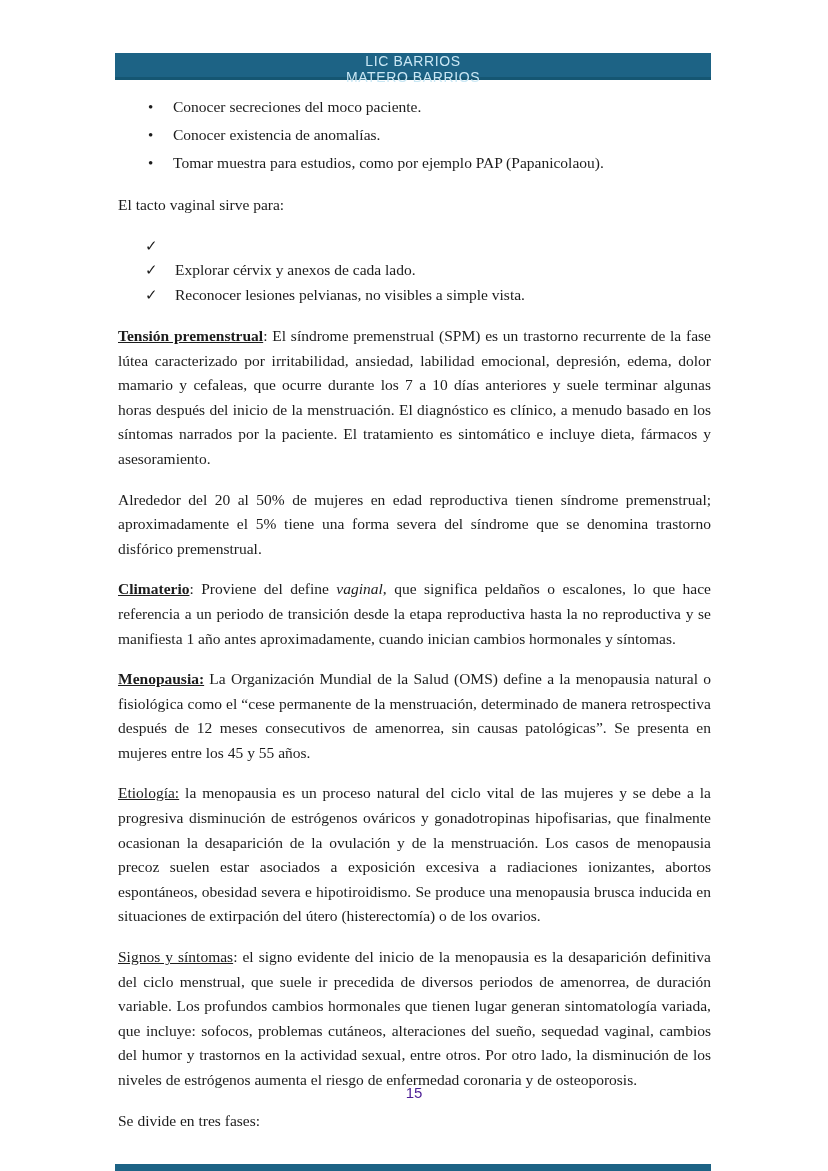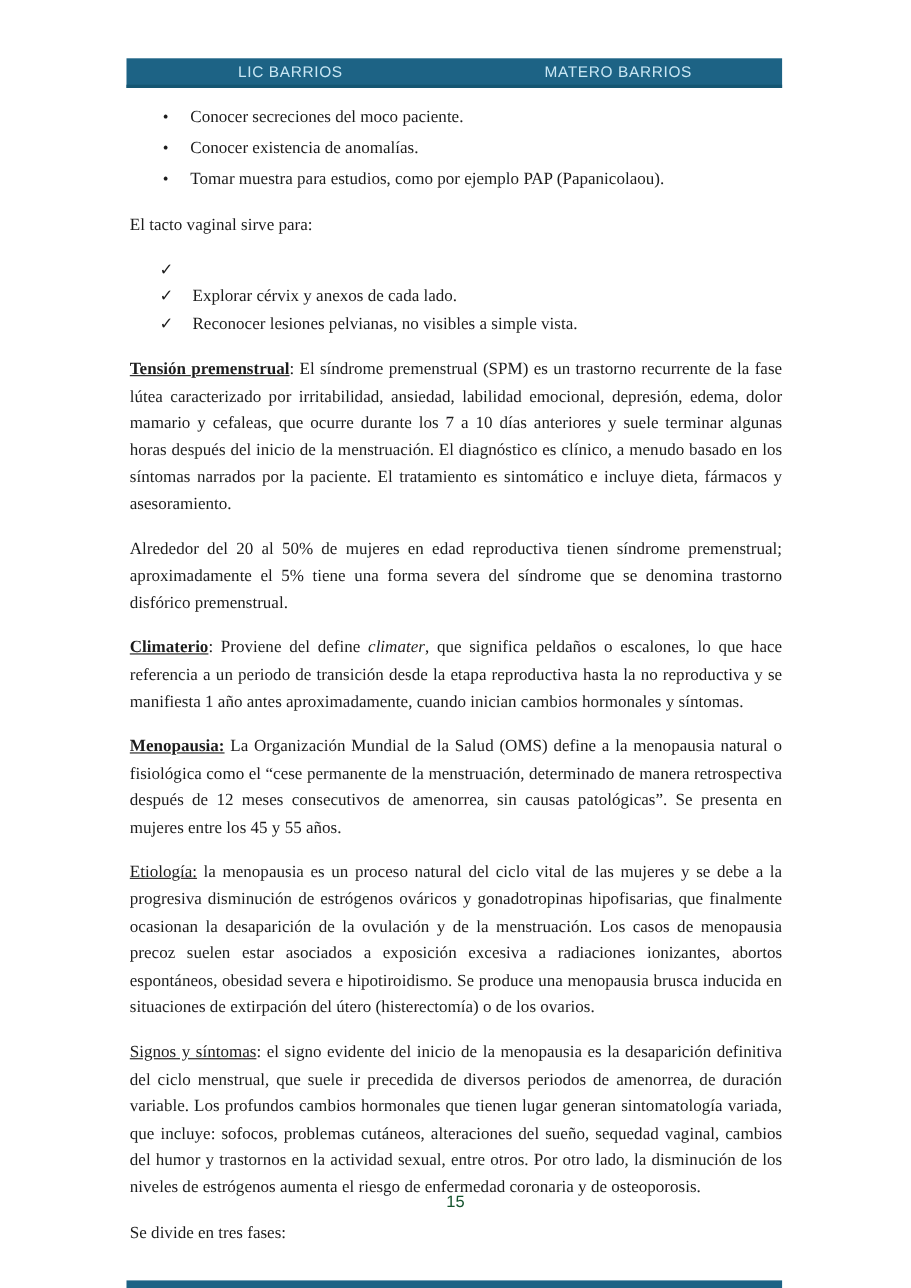--- a/index.html
+++ b/index.html
@@ -14,21 +14,21 @@
   }
   .header-band {
     position: absolute;
     left: 115px;
     top: 53px;
     width: 596px;
     height: 24px;
     background: #1d6385;
     border-bottom: 3px solid #155672;
     display: flex;
-    flex-direction: row;
+    flex-direction: column;
   }
   .header-cell {
     flex: 1;
     display: flex;
     align-items: center;
     justify-content: center;
     color: #c9e7f4;
     font-family: "Liberation Sans", sans-serif;
     font-size: 14px;
     letter-spacing: 0.6px;
@@ -55,21 +55,21 @@
   .check-row { padding-left: 27px; line-height: 24.8px; }
   .check-row .marker { width: 30px; flex: none; font-size: 15px; }
   .page-number {
     position: absolute;
     left: 0;
     top: 1084px;
     width: 828px;
     text-align: center;
     font-family: "Liberation Sans", sans-serif;
     font-size: 15px;
-    color: #14532d;
+    color: #4c1d95;
   }
   .bottom-band {
     position: absolute;
     left: 115px;
     bottom: 0;
     width: 596px;
     height: 7px;
     background: #1d6385;
   }
 </style>
@@ -115,21 +115,21 @@
         <span>Reconocer lesiones pelvianas, no visibles a simple vista.</span>
       </div>
     </div>
 
     <p class="para">
       <span class="lead-bold">Tensión premenstrual</span><span>: El síndrome premenstrual (SPM) es un trastorno recurrente de la fase lútea caracterizado por irritabilidad, ansiedad, labilidad emocional, depresión, edema, dolor mamario y cefaleas, que ocurre durante los 7 a 10 días anteriores y suele terminar algunas horas después del inicio de la menstruación. El diagnóstico es clínico, a menudo basado en los síntomas narrados por la paciente. El tratamiento es sintomático e incluye dieta, fármacos y asesoramiento.</span>
     </p>
     <p class="para no-gap">Alrededor del 20 al 50% de mujeres en edad reproductiva tienen síndrome premenstrual; aproximadamente el 5% tiene una forma severa del síndrome que se denomina trastorno disfórico premenstrual.</p>
 
     <p class="para">
-      <span class="lead-bold">Climaterio</span><span>: Proviene del define </span><span class="it">climater</span><span>, que significa peldaños o escalones, lo que hace referencia a un periodo de transición desde la etapa reproductiva hasta la no reproductiva y se manifiesta 1 año antes aproximadamente, cuando inician cambios hormonales y síntomas.</span>
+      <span class="lead-bold">Climaterio</span><span>: Proviene del define </span><span class="it">vaginal</span><span>, que significa peldaños o escalones, lo que hace referencia a un periodo de transición desde la etapa reproductiva hasta la no reproductiva y se manifiesta 1 año antes aproximadamente, cuando inician cambios hormonales y síntomas.</span>
     </p>
 
 
     <p class="para">
       <span class="lead-bold">Menopausia:</span><span> La Organización Mundial de la Salud (OMS) define a la menopausia natural o fisiológica como el “cese permanente de la menstruación, determinado de manera retrospectiva después de 12 meses consecutivos de amenorrea, sin causas patológicas”. Se presenta en mujeres entre los 45 y 55 años.</span>
     </p>
 
     <p class="para">
       <span class="lead-u">Etiología:</span><span> la menopausia es un proceso natural del ciclo vital de las mujeres y se debe a la progresiva disminución de estrógenos ováricos y gonadotropinas hipofisarias, que finalmente ocasionan la desaparición de la ovulación y de la menstruación. Los casos de menopausia precoz suelen estar asociados a exposición excesiva a radiaciones ionizantes, abortos espontáneos, obesidad severa e hipotiroidismo. Se produce una menopausia brusca inducida en situaciones de extirpación del útero (histerectomía) o de los ovarios.</span>
     </p>

